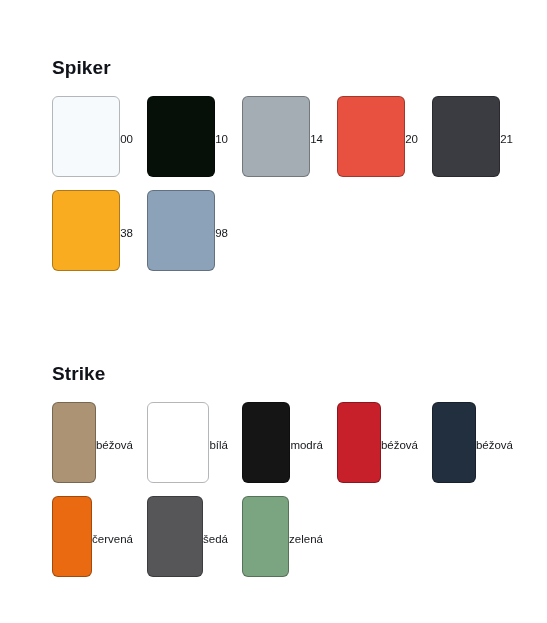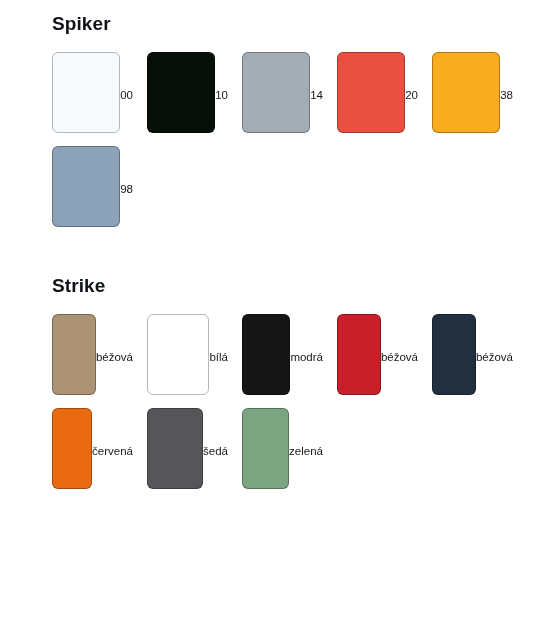--- a/index.html
+++ b/index.html
@@ -18,20 +18,21 @@
   }
   .page {
     position: relative;
     width: 547px;
     height: 623px;
     box-sizing: border-box;
     padding: 0;
   }
   .group {
     padding: 0 0 0 0;
+    margin-top: 44px;
   }
   .group-spiker { padding-top: 14px; }
   .group-strike { padding-top: 36px; }
 
   .group-title {
     font-size: 19px;
     font-weight: bold;
     letter-spacing: 0.1px;
     color: #10131a;
     margin: 0 0 17px 52px;
@@ -88,20 +89,24 @@
         </div>
         <div class="swatch-cell">
           <div class="swatch-chip" style="background: rgb(165, 173, 180);"></div>
           <div class="swatch-label">14</div>
         </div>
         <div class="swatch-cell">
           <div class="swatch-chip" style="background: rgb(232, 81, 63);"></div>
           <div class="swatch-label">20</div>
         </div>
         <div class="swatch-cell">
+          <div class="swatch-chip" style="background: rgb(59, 60, 66);"></div>
+          <div class="swatch-label">21</div>
+        </div>
+        <div class="swatch-cell">
           <div class="swatch-chip" style="background: rgb(249, 172, 32);"></div>
           <div class="swatch-label">38</div>
         </div>
         <div class="swatch-cell">
           <div class="swatch-chip" style="background: rgb(140, 162, 184);"></div>
           <div class="swatch-label">98</div>
         </div>
       </div>
   </section>
 

